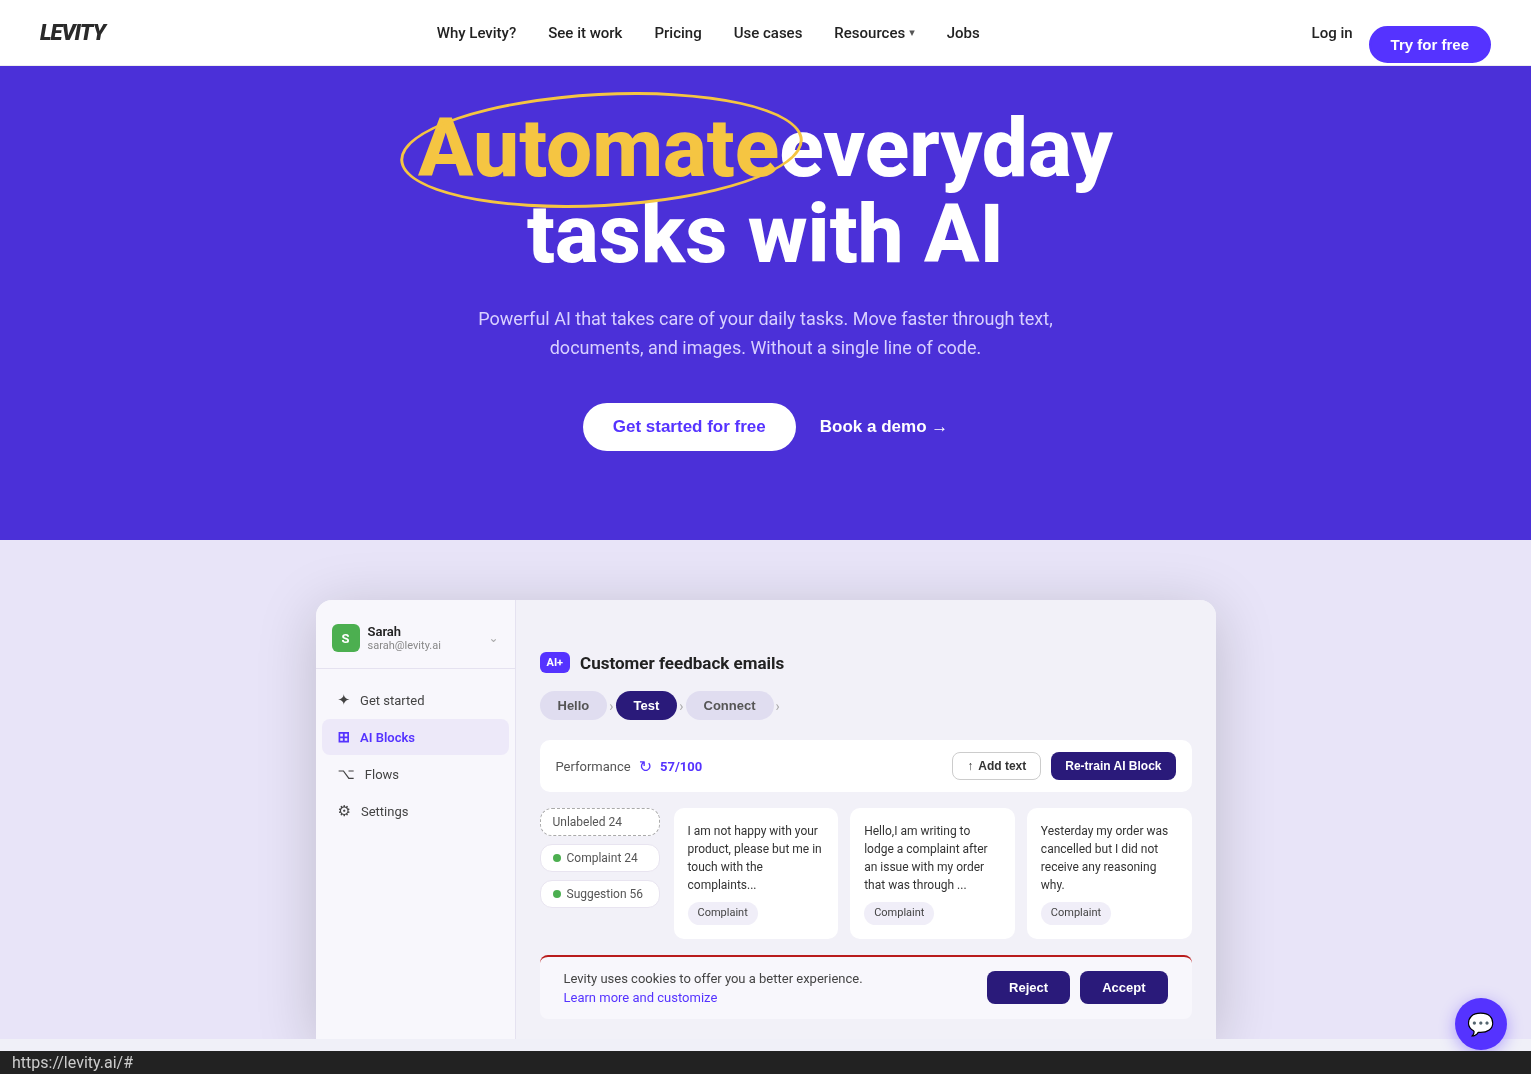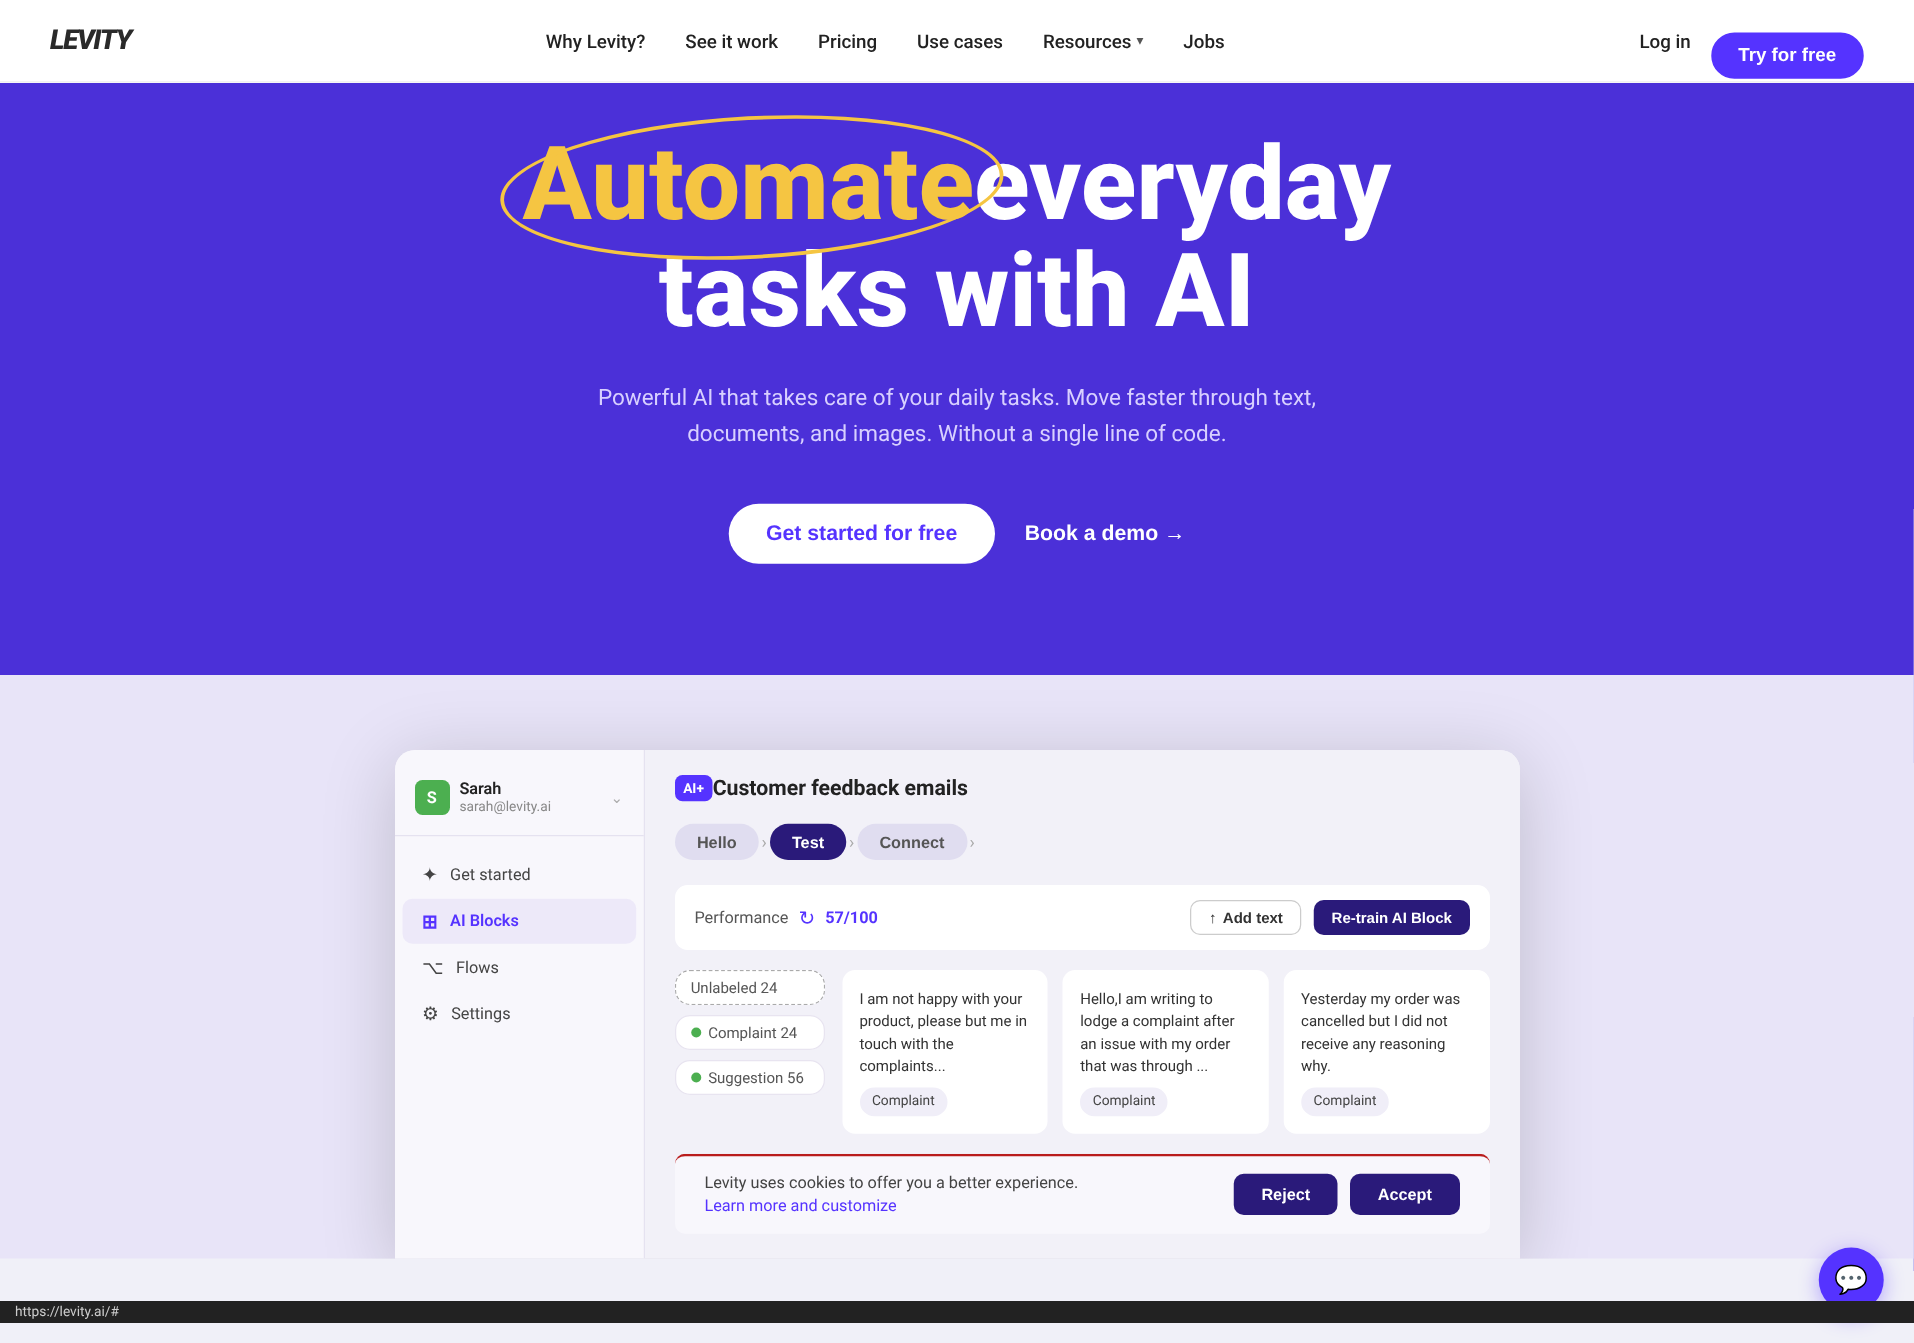--- a/index.html
+++ b/index.html
@@ -117,21 +117,21 @@
       display: flex; align-items: center; gap: 10px;
       padding: 9px 16px; font-size: 13px; color: #444; cursor: pointer;
       border-radius: 8px; margin: 1px 6px;
     }
     .sidebar-item.active { background: #ede9f9; color: #5533FF; font-weight: 600; }
     .sidebar-icon { font-size: 15px; }
 
     
     .app-main { flex: 1; padding: 20px 24px; background: #f2f1f8; }
     .main-header {
-      display: flex; align-items: flex-end; margin-bottom: 18px;
+      display: flex; align-items: flex-end; gap: 10px; margin-bottom: 18px; margin-top: 32px;
     }
     .ai-badge {
       background: #5533FF; color: #fff; border-radius: 6px;
       font-size: 11px; font-weight: 700; padding: 4px 7px;
     }
     .main-title { font-size: 17px; font-weight: 700; color: #222; }
 
     
     .tabs { display: flex; gap: 0; margin-bottom: 20px; }
     .tab {
@@ -210,22 +210,22 @@
     .chat-bubble {
       position: fixed; bottom: 24px; right: 24px;
       width: 52px; height: 52px; border-radius: 50%;
       background: #5533FF; display: flex; align-items: center; justify-content: center;
       cursor: pointer; box-shadow: 0 4px 16px rgba(85,51,255,0.4);
     }
     .chat-bubble-icon { color: #fff; font-size: 22px; }
 
     
     .status-bar {
-      background: #222; color: #ccc; font-size: 11px;
-      padding: 2px 12px; position: fixed; bottom: 16px; left: 0; right: 0; z-index: 200;
+      background: #222; color: #ccc; font-size: 16px;
+      padding: 2px 12px; position: fixed; bottom: 0; left: 0; right: 0; z-index: 200;
     }
   </style>
 </head>
 <body>
 
 <nav>
   <div class="nav-logo">LEVITY</div>
   <ul class="nav-links">
     <li><a href="#">Why Levity?</a></li>
     <li><a href="#">See it work</a></li>

